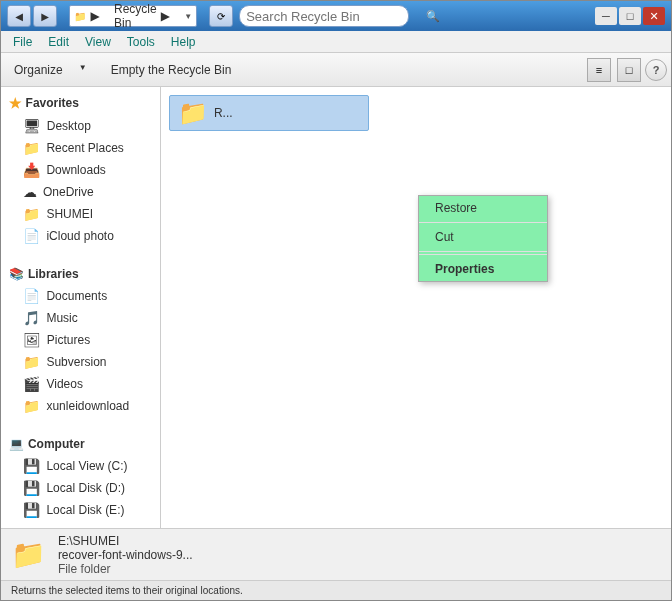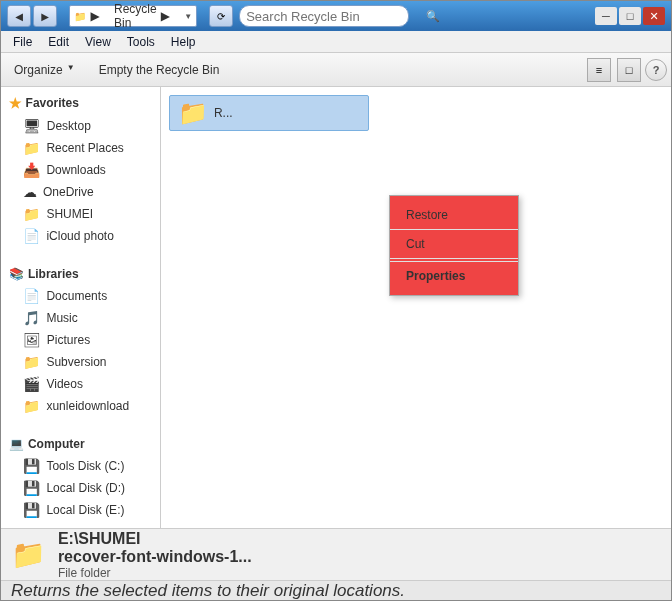--- a/index.html
+++ b/index.html
@@ -22,25 +22,25 @@
     .search-input { border: none; outline: none; font-size: 13px; flex: 1; background: transparent; color: #888; }
     .search-icon { font-size: 11px; color: #555; cursor: pointer; }
     .title-controls { display: flex; gap: 2px; }
     .ctrl-btn { width: 22px; height: 18px; border: none; cursor: pointer; font-size: 11px; display: flex; align-items: center; justify-content: center; border-radius: 2px; }
     .ctrl-min { background: #e8e8e8; color: #333; }
     .ctrl-max { background: #e8e8e8; color: #333; }
     .ctrl-close { background: #c0392b; color: white; }
 
     
     .menu-bar { background: #f0f0f0; height: 22px; display: flex; align-items: center; padding: 0 4px; border-bottom: 1px solid #ccc; flex-shrink: 0; }
-    .menu-item { padding: 18px 8px; cursor: pointer; font-size: 12px; color: #0f172a; }
+    .menu-item { padding: 18px 8px; cursor: pointer; font-size: 12px; color: #0f766e; }
 
     
     .toolbar { background: linear-gradient(to bottom, #f8f8f8, #e8e8e8); height: 34px; display: flex; align-items: center; padding: 0 4px; border-bottom: 1px solid #ccc; flex-shrink: 0; gap: 6px; }
-    .toolbar-btn { display: flex; align-items: flex-start; gap: 4px; padding: 3px 8px; cursor: pointer; font-size: 12px; color: #333; border: 1px solid transparent; border-radius: 3px; }
+    .toolbar-btn { display: flex; align-items: flex-start; gap: 16px; padding: 3px 8px; cursor: pointer; font-size: 12px; color: #333; border: 1px solid transparent; border-radius: 3px; }
     .toolbar-btn .arrow { font-size: 8px; }
     .toolbar-right { margin-left: auto; display: flex; align-items: center; gap: 4px; }
     .view-btn { width: 24px; height: 24px; background: linear-gradient(to bottom, #f0f0f0, #d8d8d8); border: 1px solid #aaa; cursor: pointer; display: flex; align-items: center; justify-content: center; font-size: 11px; }
     .help-btn { width: 22px; height: 22px; background: linear-gradient(to bottom, #f8f8f8, #e0e0e0); border: 1px solid #aaa; border-radius: 50%; cursor: pointer; display: flex; align-items: center; justify-content: center; font-size: 11px; font-weight: bold; color: #555; }
 
     
     .main-content { display: flex; flex: 1; overflow: hidden; }
 
     
     .sidebar { width: 160px; background: white; border-right: 1px solid #ccc; overflow-y: auto; overflow-x: hidden; flex-shrink: 0; position: relative; }
@@ -56,34 +56,34 @@
     
     .content-area { flex: 1; background: white; position: relative; overflow: hidden; }
     .content-inner { padding: 8px; display: flex; flex-wrap: wrap; gap: 4px; align-content: flex-start; }
 
     
     .file-item { display: flex; align-items: center; gap: 6px; padding: 4px 8px; width: 200px; height: 36px; cursor: pointer; border-radius: 2px; background: #b8d4f0; border: 1px solid #7ab0e0; }
     .folder-icon-large { font-size: 24px; color: #e8b84b; }
     .file-name { font-size: 12px; color: #333; overflow: hidden; text-overflow: ellipsis; white-space: nowrap; flex: 1; }
 
     
-    .context-menu { position: absolute; top: 108px; left: 228px; width: 130px; background: #ef4444; border: 1px solid #aaa; box-shadow: 2px 2px 6px rgba(0,0,0,0.25); z-index: 100; padding: 7px 0; }
+    .context-menu { position: absolute; top: 108px; left: 257px; width: 130px; background: #86efac; border: 1px solid #aaa; box-shadow: 2px 2px 6px rgba(0,0,0,0.25); z-index: 100; padding: 0 0; }
     .ctx-item { padding: 5px 16px; cursor: pointer; font-size: 12px; color: #333; }
     .ctx-item.bold { font-weight: bold; }
     .ctx-separator { height: 1px; background: #e0e0e0; margin: 2px 0; }
 
     
     .status-bar { background: #f0f0f0; height: 52px; border-top: 1px solid #ccc; display: flex; align-items: center; padding: 0 10px; gap: 12px; flex-shrink: 0; }
     .status-folder-icon { font-size: 28px; color: #e8b84b; }
     .status-text { display: flex; flex-direction: column; }
-    .status-name { font-size: 16px; font-weight: bold; color: #333; }
+    .status-name { font-size: 12px; font-weight: normal; color: #333; }
     .status-type { font-size: 12px; color: #555; }
     .status-meta { font-size: 11px; color: #555; margin-left: 20px; }
     .status-bottom { background: #e8e8e8; height: 20px; border-top: 1px solid #ccc; display: flex; align-items: center; padding: 0 10px; flex-shrink: 0; }
-    .status-bottom-text { font-size: 17px; color: #333; font-style: italic; }
+    .status-bottom-text { font-size: 10px; color: #333; }
 
     
     .sidebar::-webkit-scrollbar { width: 8px; }
     .sidebar::-webkit-scrollbar-track { background: #f0f0f0; }
     .sidebar::-webkit-scrollbar-thumb { background: #aaa; border-radius: 3px; }
   </style>
 </head>
 <body>
 
 <div class="window">
@@ -205,21 +205,21 @@
       </div>
       <div class="sidebar-divider"></div>
 
       <div class="sidebar-section">
         <div class="sidebar-section-header">
           <span class="lib-icon">💻</span>
           <span>Computer</span>
         </div>
         <div class="sidebar-item">
           <span class="item-icon">💾</span>
-          <span class="item-label">Tools Disk (C:)</span>
+          <span class="item-label">Local View (C:)</span>
         </div>
         <div class="sidebar-item">
           <span class="item-icon">💾</span>
           <span class="item-label">Local Disk (D:)</span>
         </div>
         <div class="sidebar-item">
           <span class="item-icon">💾</span>
           <span class="item-label">Local Disk (E:)</span>
         </div>
       </div>
@@ -244,21 +244,21 @@
         <div class="ctx-separator"></div>
         <div class="ctx-item bold">Properties</div>
       </div>
     </div>
   </div>
 
   <div class="status-bar">
     <span class="status-folder-icon">📁</span>
     <div class="status-text">
       <span class="status-name">E:\SHUMEI</span>
-      <span class="status-name">recover-font-windows-1...</span>
+      <span class="status-name">recover-font-windows-9...</span>
       <span class="status-type">File folder</span>
     </div>
   </div>
 
   <div class="status-bottom">
     <span class="status-bottom-text">Returns the selected items to their original locations.</span>
   </div>
 </div>
 
 </body></html>

